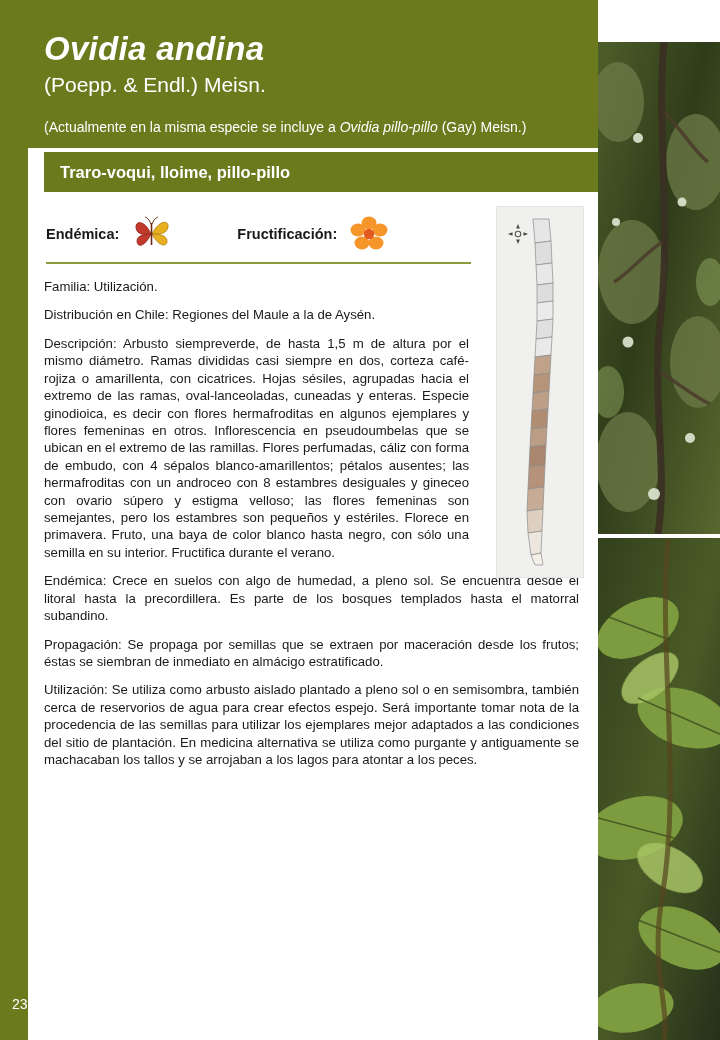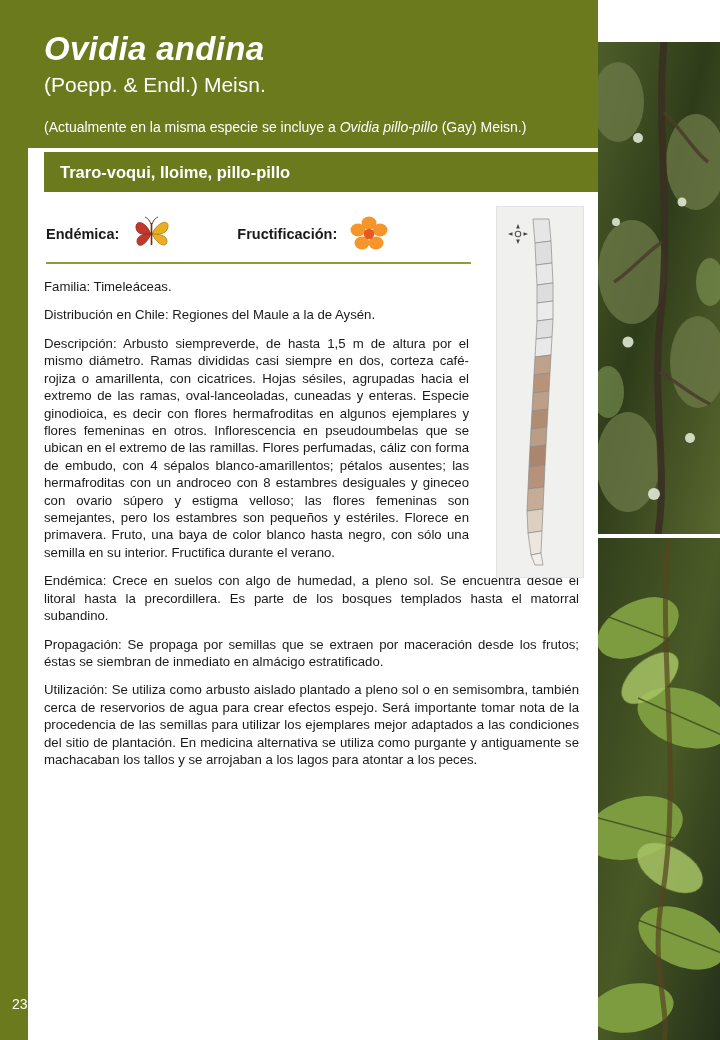--- a/index.html
+++ b/index.html
@@ -154,21 +154,21 @@
             <ellipse cx="11" cy="16" rx="7.5" ry="6.5"></ellipse>
           </g>
           <circle cx="22" cy="20" r="5.2" fill="#e4591f"></circle>
         </svg>
       </span>
     </div>
 
     <div class="rule"></div>
 
     <div class="textcol">
-      <p class="para"><b>Familia:</b> <span>Timeleáceas.</span></p>
+      <p class="para"><b>Familia:</b> <span>Utilización.</span></p>
       <p class="para"><b>Distribución en Chile:</b> <span>Regiones del Maule a la de Aysén.</span></p>
       <p class="para desc" style="width:425px;"><b>Descripción:</b> <span>Arbusto siempreverde, de hasta 1,5 m de altura por el mismo diámetro. Ramas divididas casi siempre en dos, corteza café-rojiza o amarillenta, con cicatrices. Hojas sésiles, agrupadas hacia el extremo de las ramas, oval-lanceoladas, cuneadas y enteras. Especie ginodioica, es decir con flores hermafroditas en algunos ejemplares y flores femeninas en otros. Inflorescencia en pseudoumbelas que se ubican en el extremo de las ramillas. Flores perfumadas, cáliz con forma de embudo, con 4 sépalos blanco-amarillentos; pétalos ausentes; las hermafroditas con un androceo con 8 estambres desiguales y gineceo con ovario súpero y estigma velloso; las flores femeninas son semejantes, pero los estambres son pequeños y estériles. Florece en primavera. Fruto, una baya de color blanco hasta negro, con sólo una semilla en su interior. Fructifica durante el verano.</span></p>
       <p class="para wide"><b>Endémica:</b> <span>Crece en suelos con algo de humedad, a pleno sol. Se encuentra desde el litoral hasta la precordillera. Es parte de los bosques templados hasta el matorral subandino.</span></p>
       <p class="para wide"><b>Propagación:</b> <span>Se propaga por semillas que se extraen por maceración desde los frutos; éstas se siembran de inmediato en almácigo estratificado.</span></p>
       <p class="para wide"><b>Utilización:</b> <span>Se utiliza como arbusto aislado plantado a pleno sol o en semisombra, también cerca de reservorios de agua para crear efectos espejo. Será importante tomar nota de la procedencia de las semillas para utilizar los ejemplares mejor adaptados a las condiciones del sitio de plantación. En medicina alternativa se utiliza como purgante y antiguamente se machacaban los tallos y se arrojaban a los lagos para atontar a los peces.</span></p>
     </div>
 
     <div class="mapbox">
       <svg class="map-compass" viewBox="0 0 24 24">
         <circle cx="12" cy="12" r="3" fill="none" stroke="#555" stroke-width="1.2"></circle>

